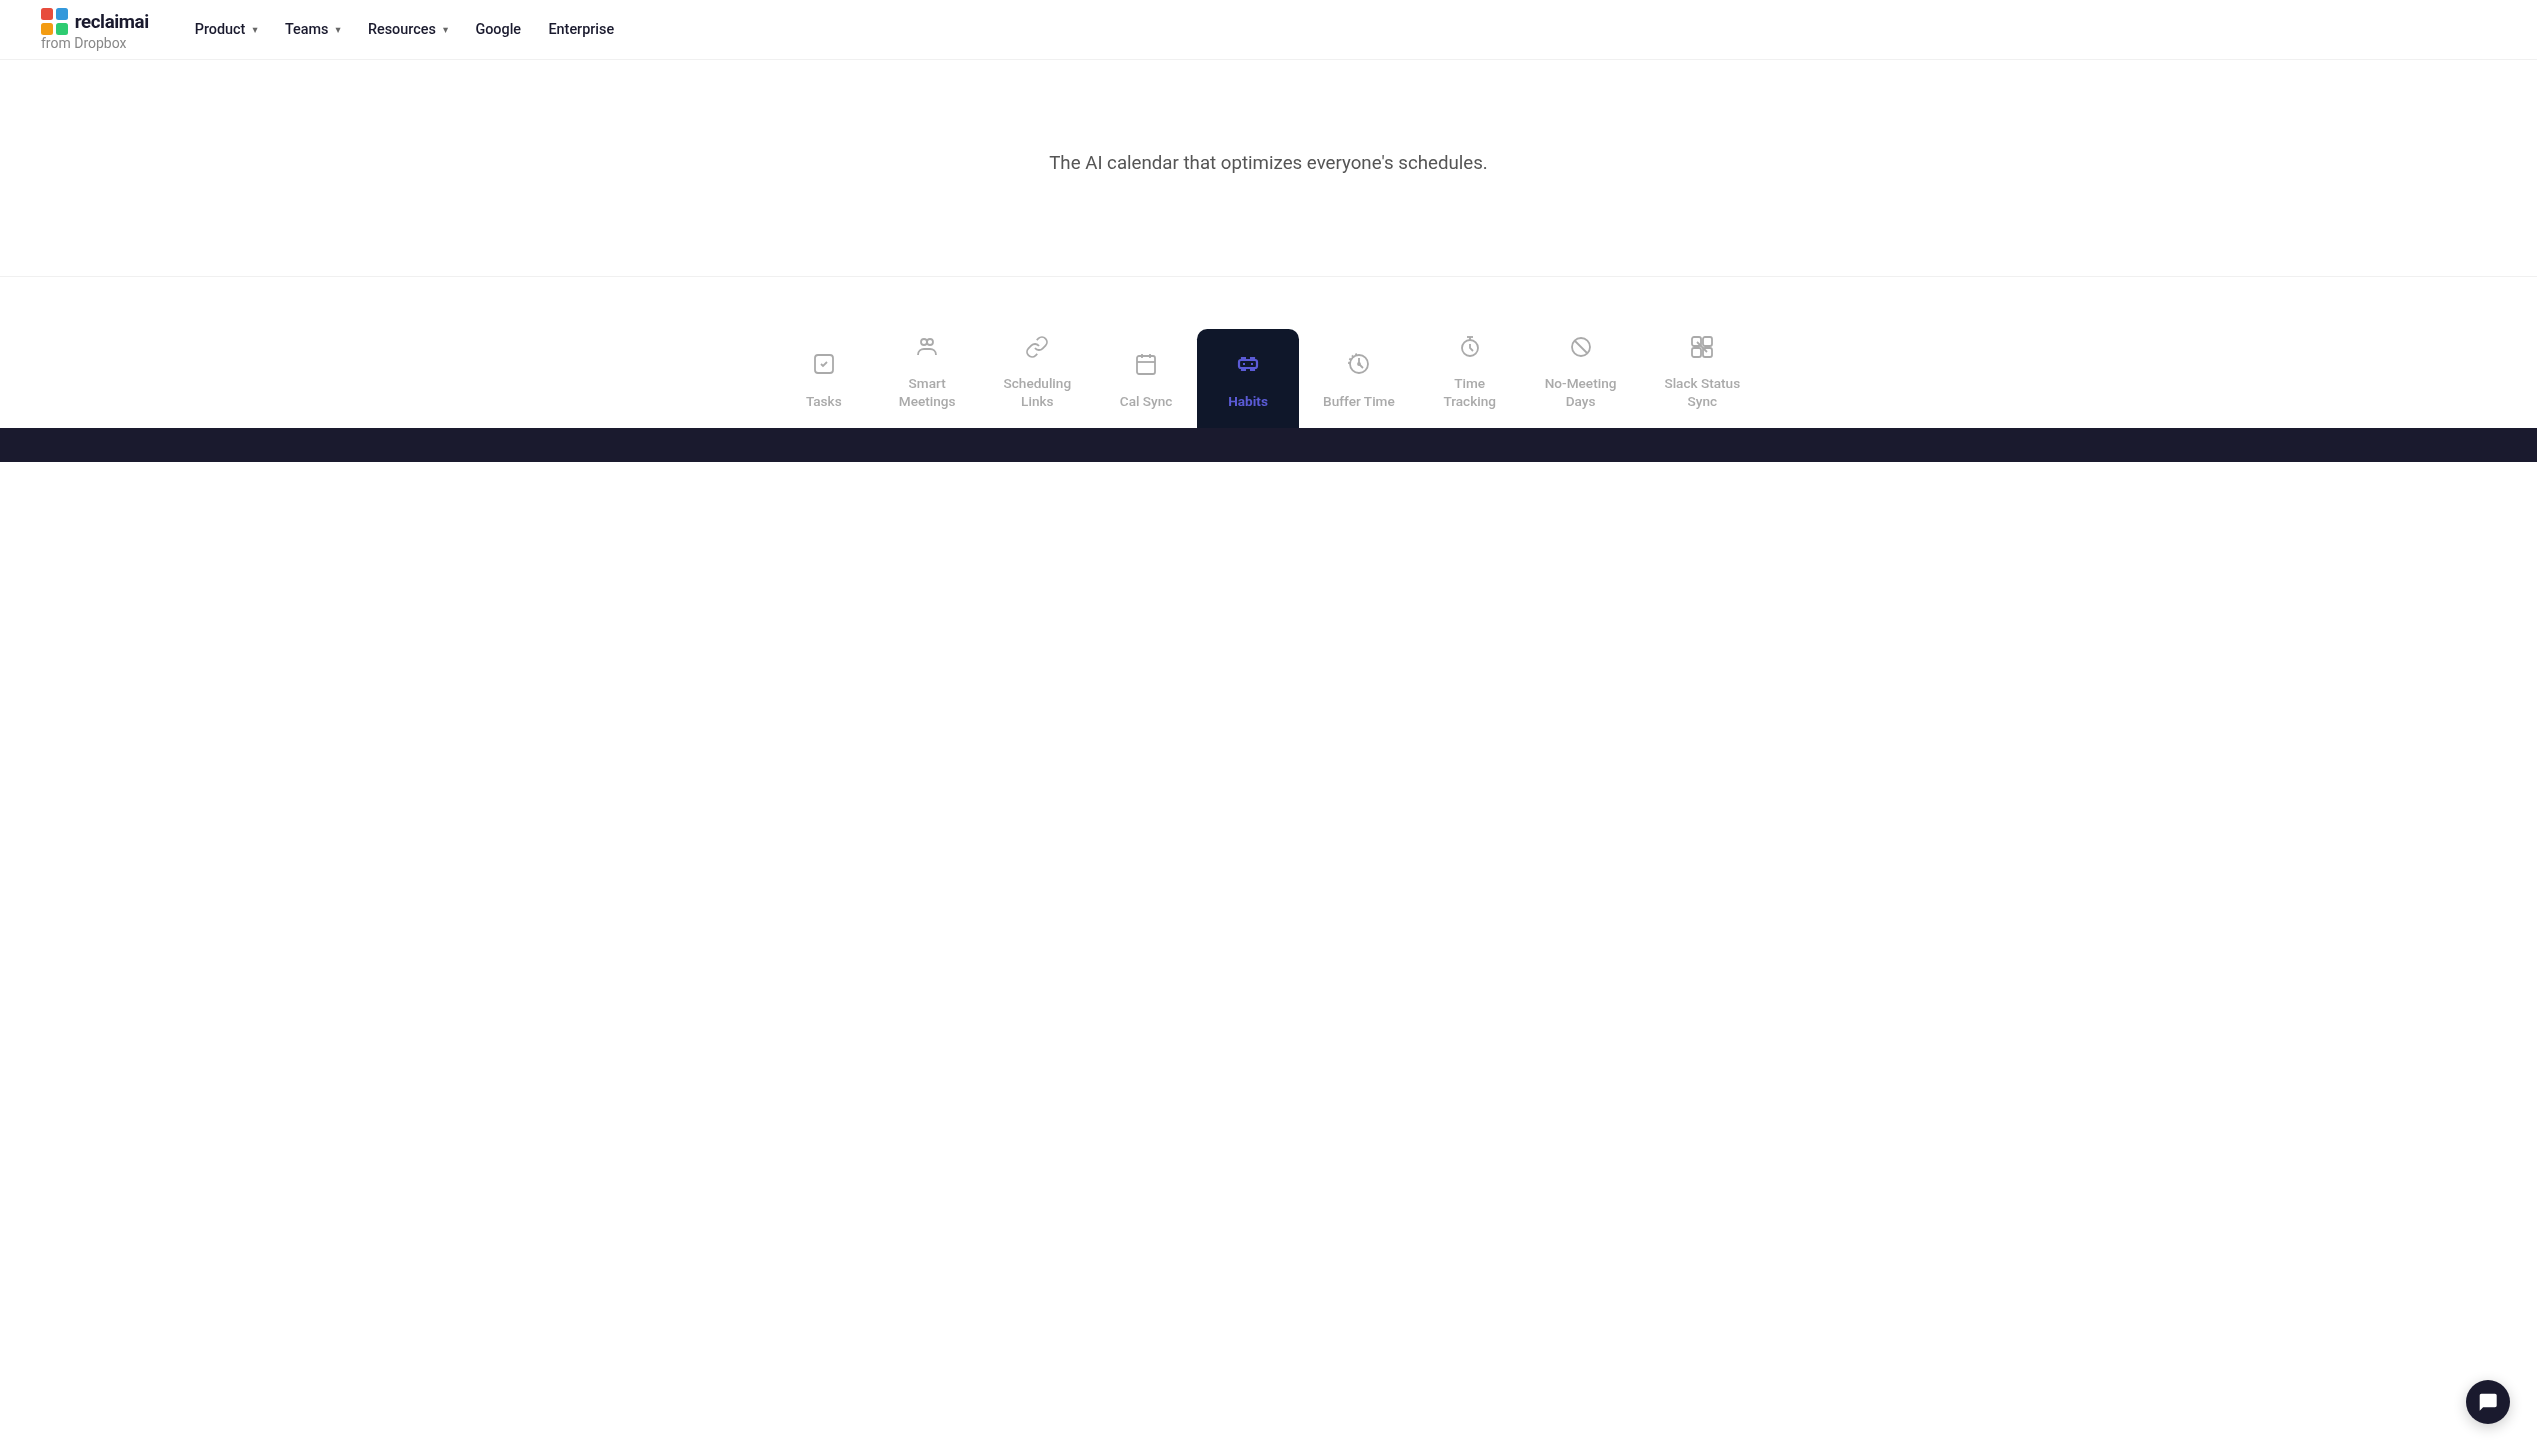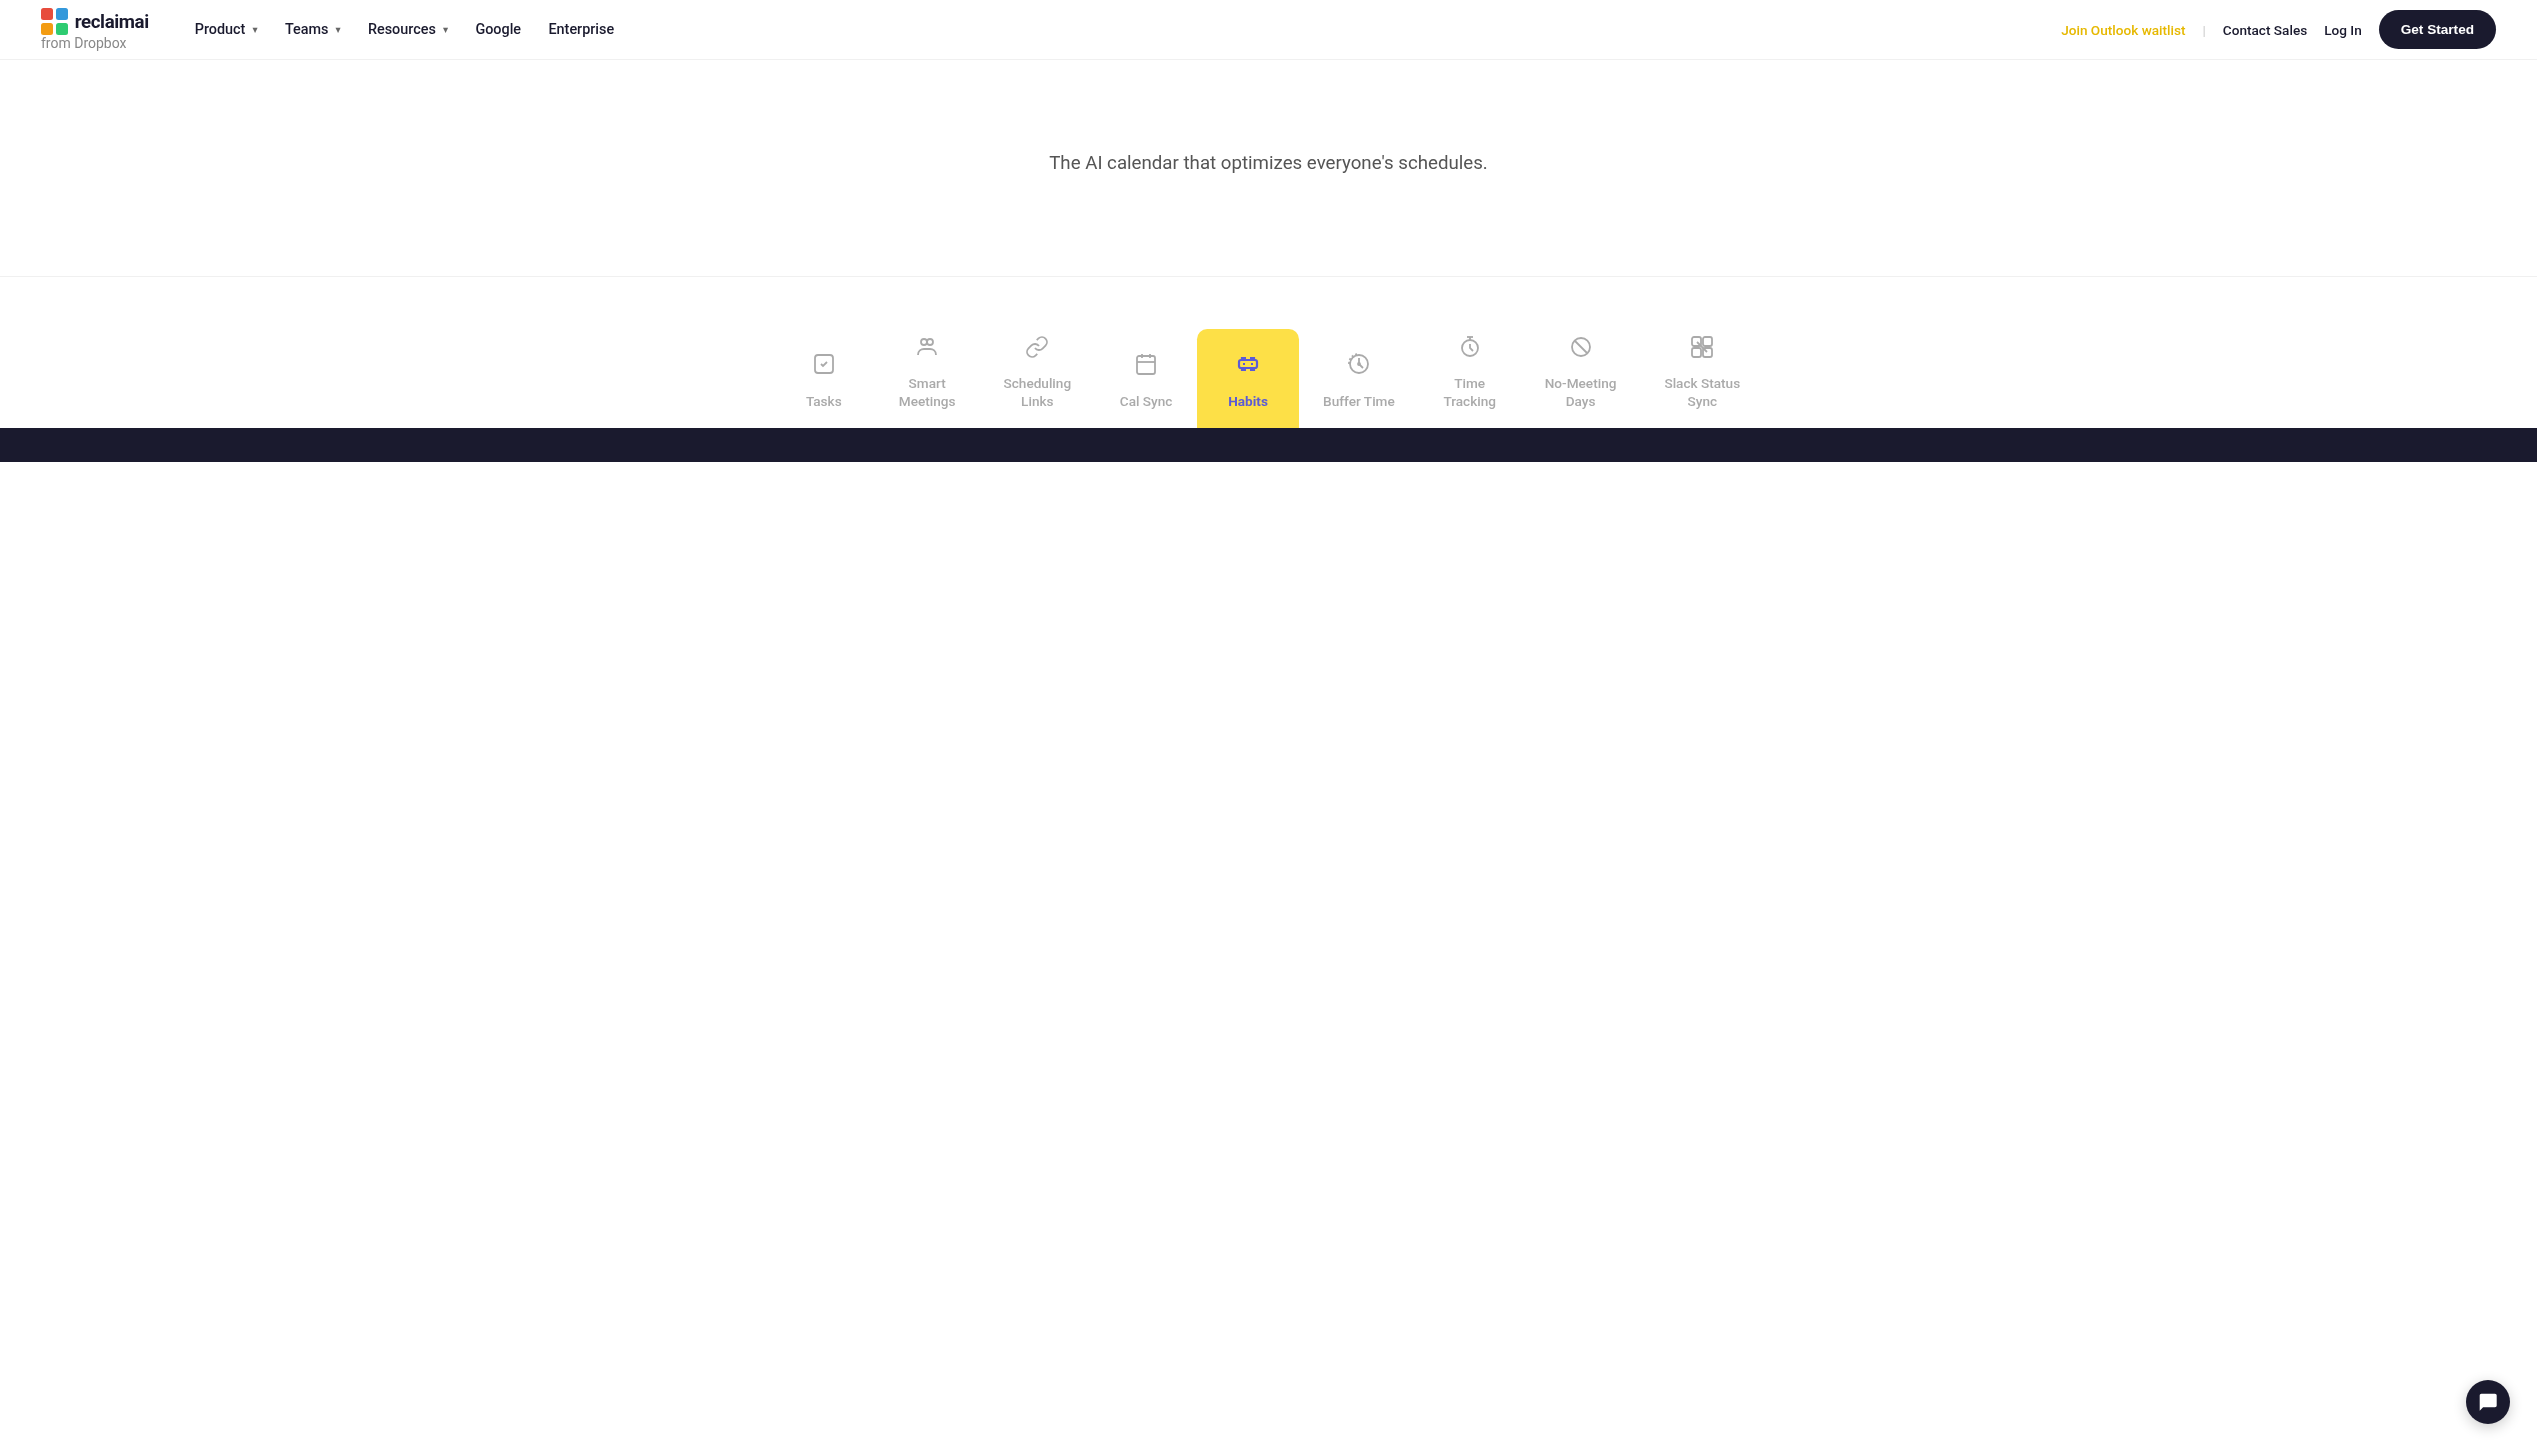--- a/index.html
+++ b/index.html
@@ -220,21 +220,21 @@
       flex-direction: column;
       align-items: center;
       gap: 10.2px;
       padding: 17px 24px;
       cursor: pointer;
       border-radius: 10.2px 10.2px 0 0;
       min-width: 102px;
     }
 
     .feature-tab.active {
-      background: #fde047;
+      background: #0f172a;
     }
 
     .feature-tab .tab-icon {
       width: 37px;
       height: 37px;
       display: flex;
       align-items: center;
       justify-content: center;
       color: #aaa;
       font-size: 22px;
@@ -315,27 +315,20 @@
       </a>
       <a class="nav-item">
         <span>Google</span>
       </a>
       <a class="nav-item">
         <span>Enterprise</span>
       </a>
     </div>
   </div>
 
-  <div class="nav-right">
-    <a class="nav-outlook">Join Outlook waitlist</a>
-    <span class="nav-divider">|</span>
-    <span class="nav-contact">Contact Sales</span>
-    <span class="nav-login">Log In</span>
-    <button class="btn-get-started">Get Started</button>
-  </div>
 </nav>
 
 <section class="hero">
   <p class="hero-subtitle">The AI calendar that optimizes everyone's schedules.</p>
 </section>
 
 <div class="feature-tabs">
 
   <div class="feature-tab">
     <div class="tab-icon">

